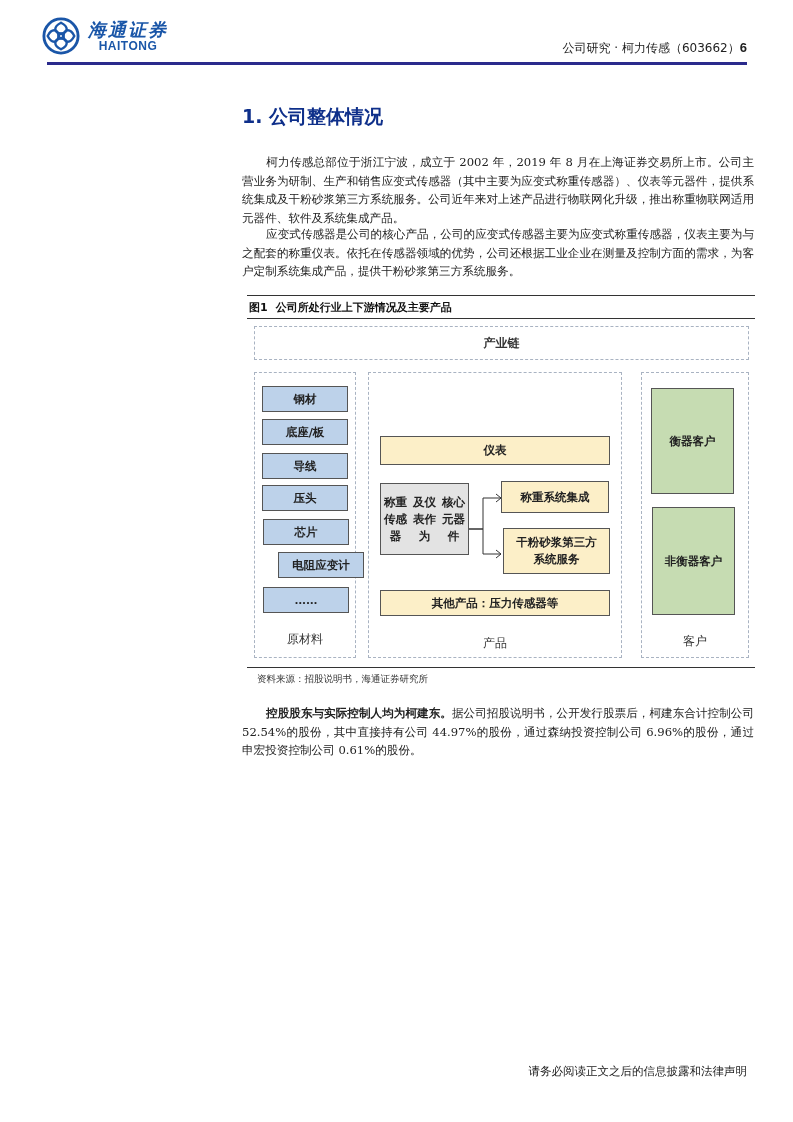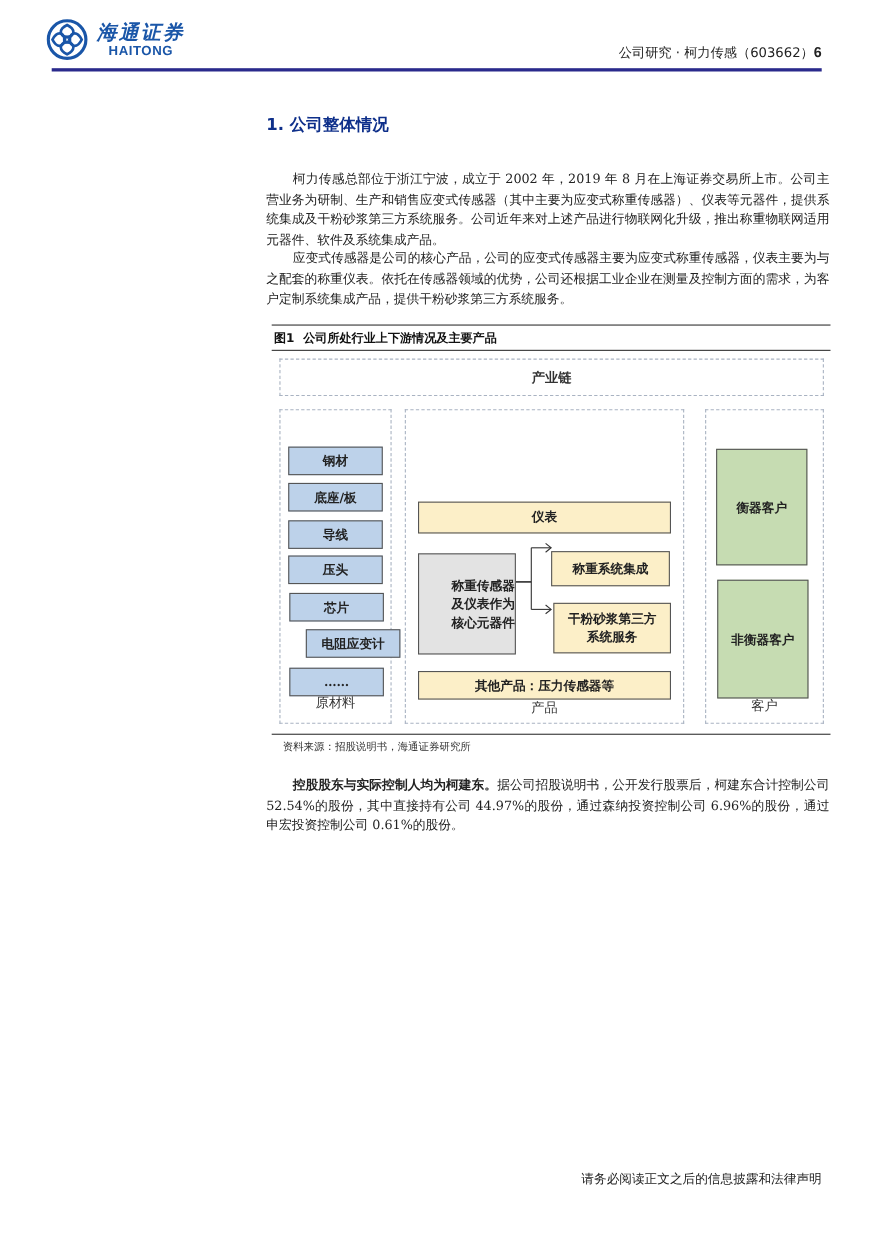--- a/index.html
+++ b/index.html
@@ -8,39 +8,39 @@
 
   .header-logo { position: absolute; left: 42px; top: 17px; display: flex; align-items: center; justify-content: flex-end; }
   .logo-mark { width: 38px; height: 38px; }
   .logo-text { margin-left: 8px; display: flex; flex-direction: column; align-items: center; }
   .logo-cn { font-family: "DejaVu Serif", serif; font-style: italic; font-weight: bold; color: #1a56a8; font-size: 18px; letter-spacing: 2px; line-height: 20px; }
   .logo-en { font-family: "Liberation Sans", sans-serif; font-weight: bold; color: #1a56a8; font-size: 12px; line-height: 13px; letter-spacing: 0.5px; }
 
   .header-right { position: absolute; right: 46px; top: 40px; font-size: 12px; color: #222; font-family: "DejaVu Sans", sans-serif; }
   .header-right .page-num { font-weight: bold; font-family: "Liberation Sans", sans-serif; font-size: 13px; }
   .header-rule { position: absolute; left: 47px; right: 46px; top: 62px; height: 3px; background: #2a2a8c; }
-  .section-title { position: absolute; left: 242px; top: 104px; font-family: "DejaVu Sans", sans-serif; font-weight: bold; font-size: 15px; color: #0e2f8a; }
+  .section-title { position: absolute; left: 242px; top: 104px; font-family: "DejaVu Sans", sans-serif; font-weight: bold; font-size: 19px; color: #0e2f8a; }
 
   .para { position: absolute; left: 242px; width: 512px; font-size: 11.6px; line-height: 18.5px; text-align: justify; color: #222; font-family: "DejaVu Serif", serif; }
   .para .indent { display: inline-block; width: 24px; }
   .para b { font-family: "DejaVu Sans", sans-serif; }
 
   .fig-rule-top { position: absolute; left: 247px; width: 508px; top: 295px; height: 1px; background: #333; }
   .fig-title { position: absolute; left: 249px; top: 300px; font-family: "DejaVu Sans", sans-serif; font-weight: bold; font-size: 11px; color: #111; }
   .fig-title .num { margin-right: 8px; }
   .fig-rule-mid { position: absolute; left: 247px; width: 508px; top: 318px; height: 1px; background: #333; }
 
   .dashed { border: 1px dashed #a9b3c2; position: absolute; background: #fff; }
   .chain-box { left: 254px; top: 326px; width: 495px; height: 34px; display: flex; align-items: center; justify-content: center; font-size: 12px; font-weight: bold; color: #333; }
 
   .col-raw { left: 254px; top: 372px; width: 102px; height: 286px; }
   .col-prod { left: 368px; top: 372px; width: 254px; height: 286px; }
   .col-cust { left: 641px; top: 372px; width: 108px; height: 286px; }
 
-  .box { position: absolute; display: flex; align-items: center; justify-content: center; text-align: center; font-weight: bold; font-size: 11.5px; color: #222; border: 1px solid #555; line-height: 17px; margin-top: 20px; }
+  .box { position: absolute; display: flex; align-items: center; justify-content: center; text-align: center; font-weight: bold; font-size: 11.5px; color: #222; border: 1px solid #555; line-height: 17px; }
   .blue { background: #bdd2ea; }
   .yellow { background: #fcefc8; }
   .grey { background: #e3e3e3; }
   .green { background: #c6dcb2; }
 
   .col-label { position: absolute; left: 0; right: 0; text-align: center; font-weight: normal; font-size: 12px; color: #333; }
 
   .fig-rule-bottom { position: absolute; left: 247px; width: 508px; top: 667px; height: 1px; background: #333; }
   .source { position: absolute; left: 257px; top: 673px; font-size: 9.5px; color: #333; }
 
@@ -93,21 +93,21 @@
   <div class="box blue" style="left:7px; top:112px; width:86px; height:26px;">压头</div>
   <div class="box blue" style="left:8px; top:146px; width:86px; height:26px;">芯片</div>
   <div class="box blue" style="left:23px; top:179px; width:86px; height:26px;">电阻应变计</div>
   <div class="box blue" style="left:8px; top:214px; width:86px; height:26px;">……</div>
   <div class="col-label" style="top:258px;">原材料</div>
 </div>
 
 <div class="dashed col-prod">
   <div class="box yellow" style="left:11px; top:63px; width:230px; height:29px;">仪表</div>
 
-  <div class="box grey" style="left:11px; top:110px; width:89px; height:92px; flex-direction:column;align-items:flex-end;">
+  <div class="box grey" style="left:11px; top:110px; width:89px; height:72px; flex-direction:row;">
     <span>称重传感器</span>
     <span>及仪表作为</span>
     <span>核心元器件</span>
   </div>
 
   <svg class="arrows" width="254" height="286">
     <line x1="100" y1="156" x2="114" y2="156" stroke="#333" stroke-width="1.5"></line>
     <line x1="114" y1="125" x2="114" y2="181" stroke="#333" stroke-width="1"></line>
     <line x1="114" y1="125" x2="132" y2="125" stroke="#333" stroke-width="1"></line>
     <polyline points="127,121 132,125 127,129" fill="none" stroke="#333" stroke-width="1"></polyline>

